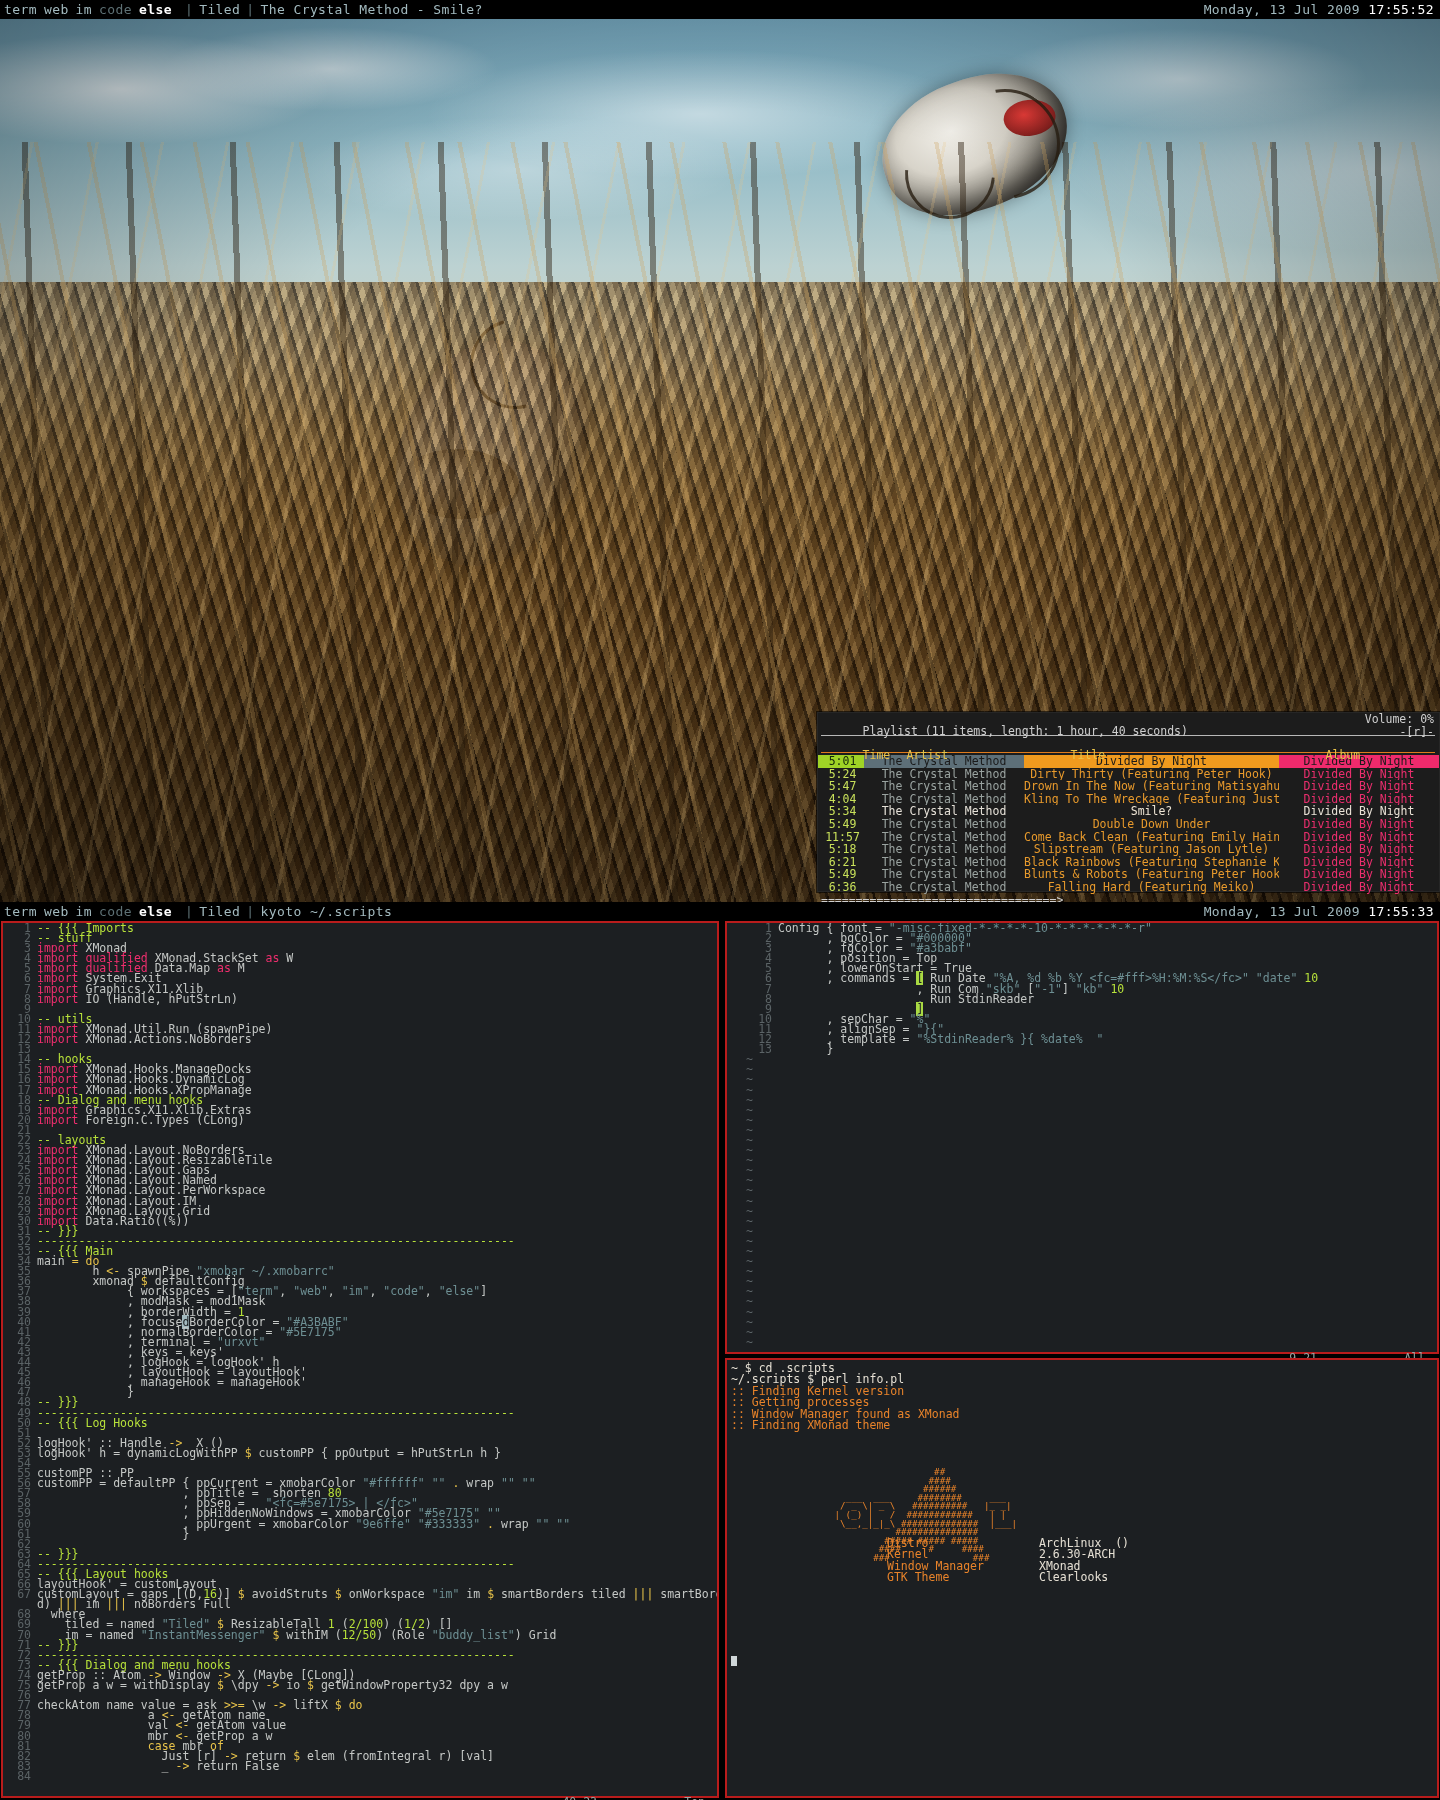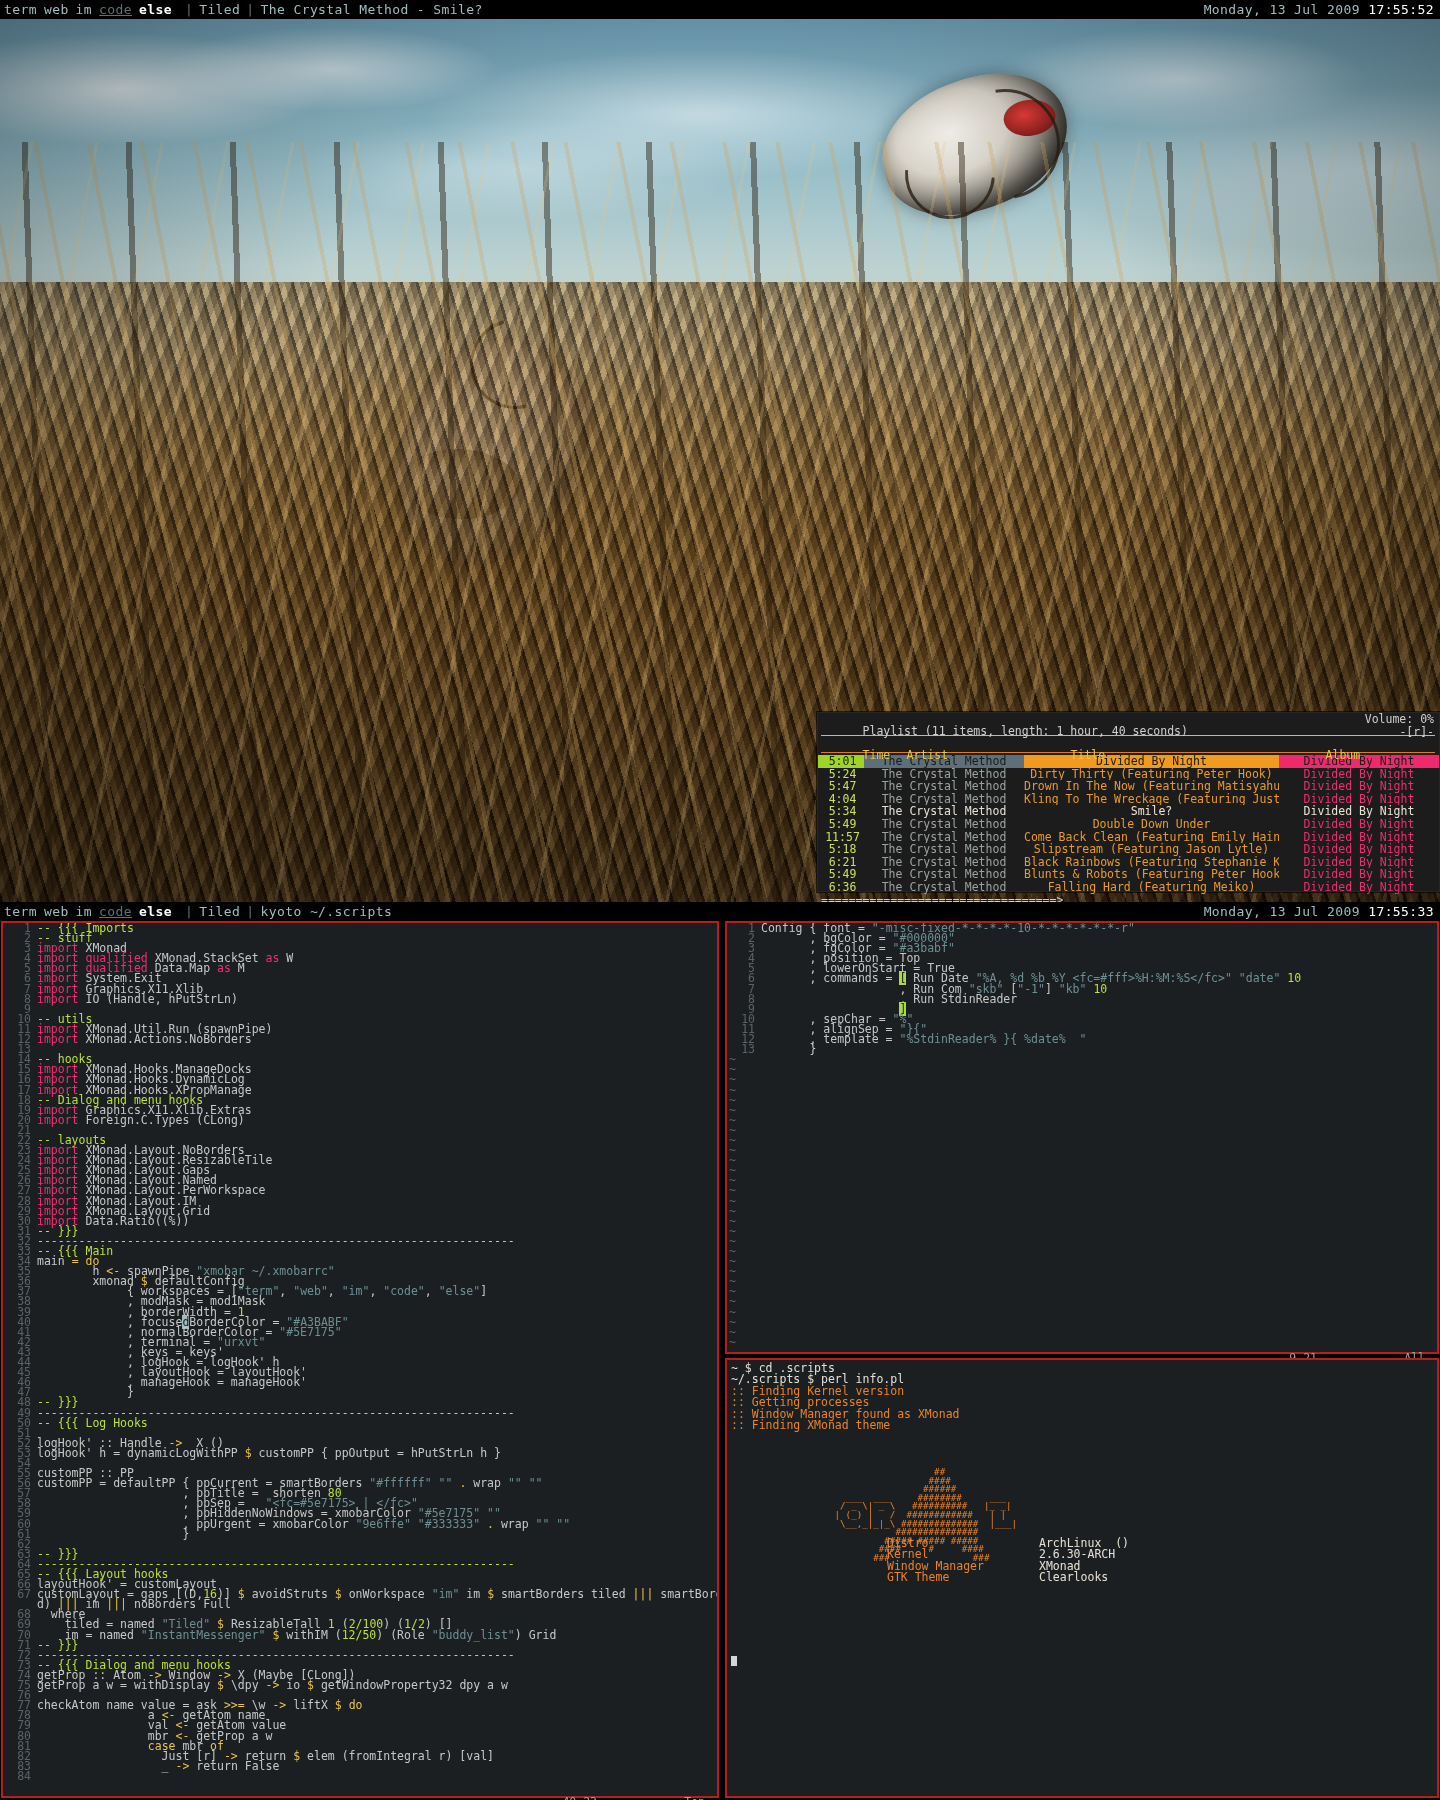--- a/index.html
+++ b/index.html
@@ -11,21 +11,21 @@
     position:absolute; left:0; width:1440px; height:19px;
     background:#000000; color:#a3babf;
     font-size:13px; line-height:19px; white-space:nowrap;
     letter-spacing:0.4px;
   }
   #xmobar-top { top:0; }
   #xmobar-bottom { top:902px; }
   .xmobar .left { position:absolute; left:4px; top:0; }
   .xmobar .right { position:absolute; right:6px; top:0; }
   .ws { color:#a3babf; margin-right:7px; }
-  .ws.hidden-nw { color:#5e7175;text-decoration:underline; }
+  .ws.hidden-nw { color:#5e7175; }
   .ws.current { color:#ffffff; font-weight:bold; }
   .sep { color:#5e7175; margin:0 6px; }
   .title { color:#a3babf; }
   .clock-hl { color:#ffffff; }
 
   
   #wallpaper {
     position:absolute; left:0; top:19px; width:1440px; height:883px;
     overflow:hidden;
     background:
@@ -114,21 +114,21 @@
   tr.cur-sel .c-artist { color:#e6e1d8; }
   tr.cur-sel .c-title { color:#ede4d4; }
   tr.cur-sel .c-album { color:#e9e2d6; }
   #player .progress { padding-left:3px; color:#cfcfcf; position:relative; height:12px; overflow:hidden;}
 
   
   #lower { position:absolute; left:0; top:921px; width:1440px; height:879px; background:#000; }
 
   .pane { position:absolute; background:#1c1f22; border:2px solid #b91c1c; }
   #pane-left  { left:1px;   top:0;   width:718px;  height:877px; }
-  #pane-vim2  { left:725px; top:0;   width:714px;  height:433px; }
+  #pane-vim2  { left:725px; top:0;   width:714px;  height:433px;padding-left:17px; }
   #pane-term  { left:725px; top:437px; width:714px; height:440px; }
 
   .vim { font-size:11.5px; line-height:10.1px; color:#c5c8c6; overflow:hidden; height:100%; position:relative;}
   .vim .ln { color:#5b6366; display:inline-block; width:26px; text-align:right; margin-right:6px; }
   .vim .row { white-space:pre; height:10.1px; padding-left:2px; }
   .vim .tilde { color:#5b6366; }
   .kw      { color:#ef2e6e; }        
   .cmt     { color:#b8e23a; }        
   .str     { color:#6d8f93; }        
   .op      { color:#e8c34a; }        
@@ -334,21 +334,21 @@
         <div class="row"><span class="ln">46</span><span class="plain">             , manageHook = manageHook'</span></div>
         <div class="row"><span class="ln">47</span><span class="plain">             }</span></div>
         <div class="row"><span class="ln">48</span><span class="cmt">-- }}}</span></div>
         <div class="row"><span class="ln">49</span><span class="cmt">---------------------------------------------------------------------</span></div>
         <div class="row"><span class="ln">50</span><span class="cmt">-- {{{ Log Hooks</span></div>
         <div class="row"><span class="ln">51</span></div>
         <div class="row"><span class="ln">52</span><span class="plain">logHook' :: Handle </span><span class="op">-&gt;</span><span class="plain">  X ()</span></div>
         <div class="row"><span class="ln">53</span><span class="plain">logHook' h = dynamicLogWithPP </span><span class="op">$</span><span class="plain"> customPP { ppOutput = hPutStrLn h }</span></div>
         <div class="row"><span class="ln">54</span></div>
         <div class="row"><span class="ln">55</span><span class="plain">customPP :: PP</span></div>
-        <div class="row"><span class="ln">56</span><span class="plain">customPP = defaultPP { ppCurrent = smartBorders </span><span class="str">"#ffffff"</span><span class="plain"> </span><span class="str">""</span><span class="plain"> </span><span class="op">.</span><span class="plain"> wrap </span><span class="str">""</span><span class="plain"> </span><span class="str">""</span></div>
+        <div class="row"><span class="ln">56</span><span class="plain">customPP = defaultPP { ppCurrent = xmobarColor </span><span class="str">"#ffffff"</span><span class="plain"> </span><span class="str">""</span><span class="plain"> </span><span class="op">.</span><span class="plain"> wrap </span><span class="str">""</span><span class="plain"> </span><span class="str">""</span></div>
         <div class="row"><span class="ln">57</span><span class="plain">                     , ppTitle =  shorten </span><span class="num">80</span></div>
         <div class="row"><span class="ln">58</span><span class="plain">                     , ppSep =   </span><span class="str">"&lt;fc=#5e7175&gt; | &lt;/fc&gt;"</span></div>
         <div class="row"><span class="ln">59</span><span class="plain">                     , ppHiddenNoWindows = xmobarColor </span><span class="str">"#5e7175"</span><span class="plain"> </span><span class="str">""</span></div>
         <div class="row"><span class="ln">60</span><span class="plain">                     , ppUrgent = xmobarColor </span><span class="str">"9e6ffe"</span><span class="plain"> </span><span class="str">"#333333"</span><span class="plain"> </span><span class="op">.</span><span class="plain"> wrap </span><span class="str">""</span><span class="plain"> </span><span class="str">""</span></div>
         <div class="row"><span class="ln">61</span><span class="plain">                     }</span></div>
         <div class="row"><span class="ln">62</span></div>
         <div class="row"><span class="ln">63</span><span class="cmt">-- }}}</span></div>
         <div class="row"><span class="ln">64</span><span class="cmt">---------------------------------------------------------------------</span></div>
         <div class="row"><span class="ln">65</span><span class="cmt">-- {{{ Layout hooks</span></div>
         <div class="row"><span class="ln">66</span><span class="plain">layoutHook' = customLayout</span></div>

